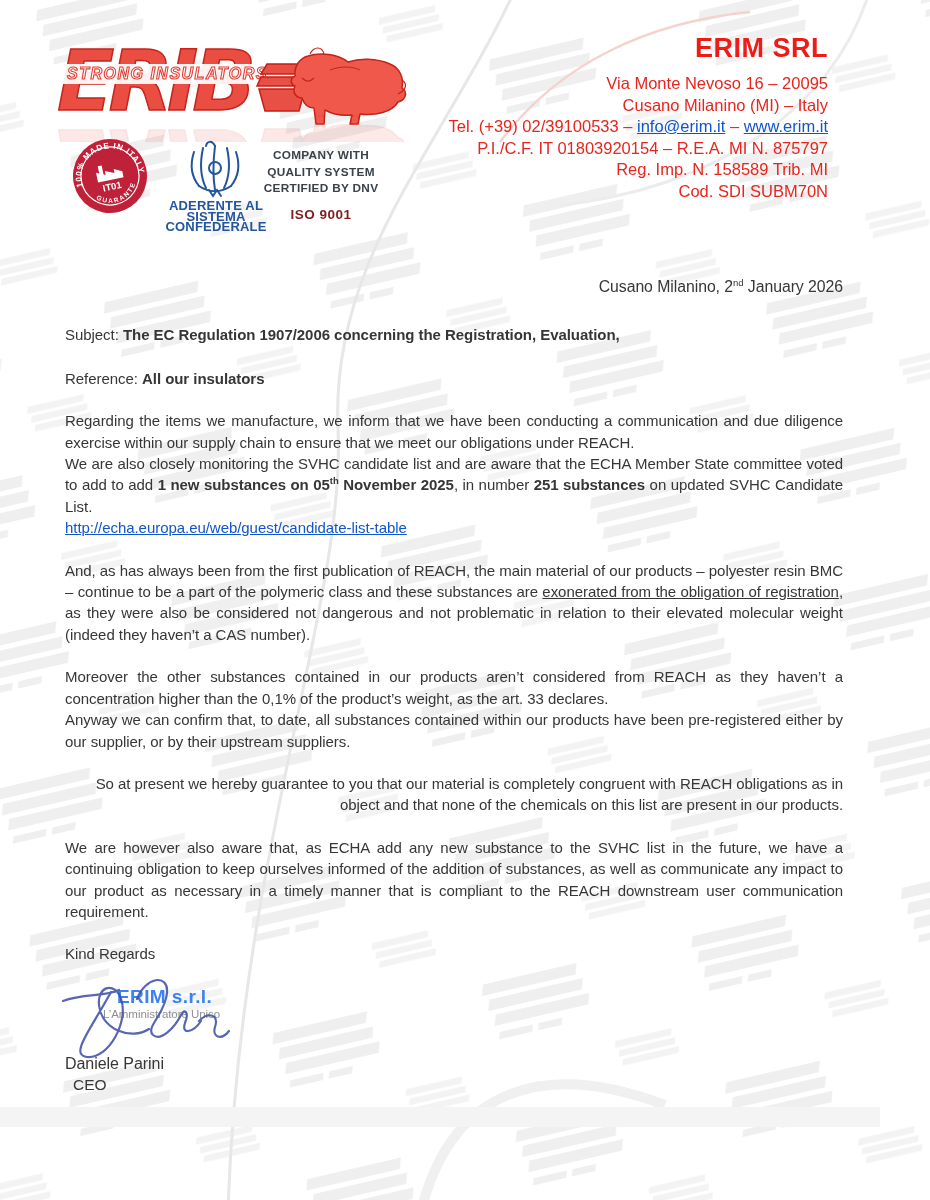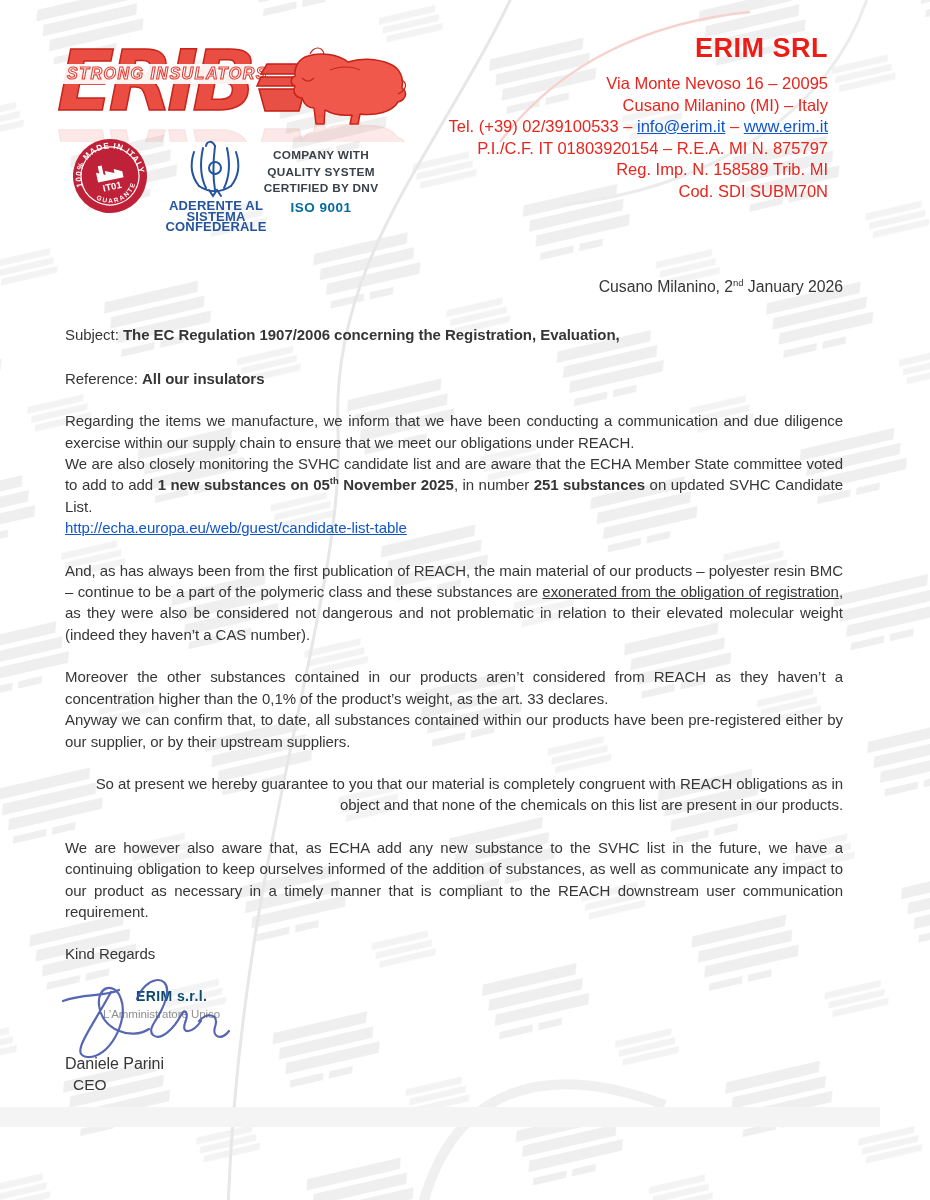--- a/index.html
+++ b/index.html
@@ -13,40 +13,40 @@
   .company-name{font-size:27px;font-weight:bold;color:#ed1c16;letter-spacing:.5px;margin-bottom:9px;}
   .company-line{font-size:16.5px;line-height:21.5px;color:#e8251d;}
   .company-line a{color:#1155cc;text-decoration:underline;cursor:pointer;}
 
   .badge-svg{position:absolute;left:70px;top:136px;}
   .eagle-svg{position:absolute;left:186px;top:138px;}
   .eagle-caption{position:absolute;left:156px;top:201px;width:120px;text-align:center;
                  font-size:13px;font-weight:bold;color:#24549c;line-height:10.5px;letter-spacing:.2px;}
   .dnv-block{position:absolute;left:256px;top:147px;width:130px;text-align:center;}
   .dnv-line{font-size:11.8px;font-weight:bold;color:#3a4149;line-height:16.5px;letter-spacing:.3px;}
-  .dnv-iso{font-size:13.5px;font-weight:bold;color:#0369a1;letter-spacing:.5px;margin-top:3px;}
+  .dnv-iso{font-size:13.5px;font-weight:bold;color:#7f1d1d;letter-spacing:.5px;margin-top:10px;}
 
   
   .content{position:absolute;left:65px;top:276px;width:778px;
            font-size:15px;line-height:21.4px;letter-spacing:-0.05px;color:#363636;}
   .dateline{text-align:right;font-size:15.8px;margin:0 0 27px 0;}
   sup{font-size:9.5px;vertical-align:super;line-height:0;}
   .subject{margin:0 0 22px 0;}
   .reference{margin:0 0 21px 0;}
   .bold{font-weight:bold;}
   .para{margin:0 0 21px 0;text-align:justify;}
   .para.left{text-align:right;}
   .uline{text-decoration:underline;}
   a.doc-link{color:#1155cc;text-decoration:underline;cursor:pointer;}
   .closing{margin:0;}
 
   
   .sig-area{position:relative;height:88px;width:280px;}
   .sig-svg{position:absolute;left:-10px;top:4px;}
-  .stamp1{position:absolute;left:52px;top:21px;font-size:14px;font-weight:bold;color:#0c4a6e;letter-spacing:.4px;margin-left:19px;}
+  .stamp1{position:absolute;left:52px;top:21px;font-size:19px;font-weight:bold;color:#3b82f6;letter-spacing:.4px;}
   .stamp2{position:absolute;left:26px;top:39px;font-size:11.5px;color:#8f8f8f;margin-left:12px;}
   .signer-name{font-size:16px;line-height:21px;}
   .signer-title{font-size:15.5px;line-height:22px;width:88px;margin-left:8px;text-align:left;}
 </style>
 </head>
 <body>
 
 <div class="page">
 
   <svg class="bg-svg" width="930" height="1200" viewBox="0 0 930 1200">

